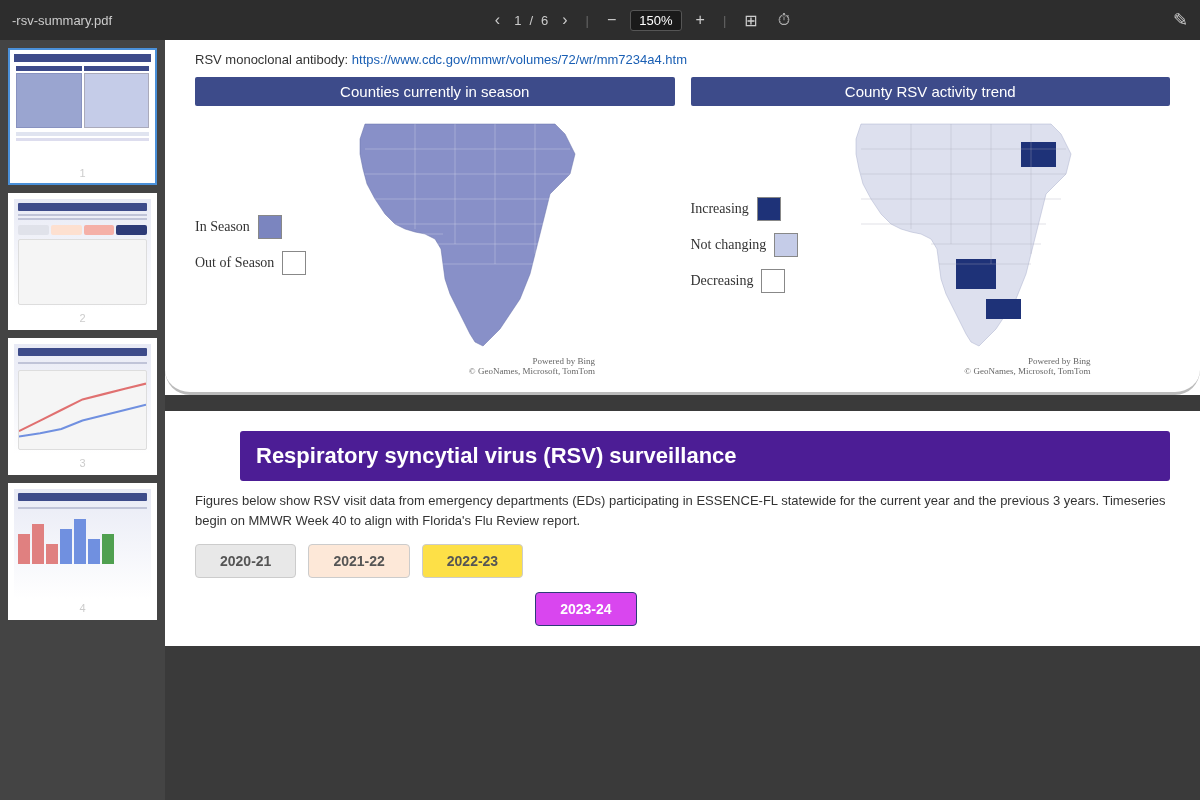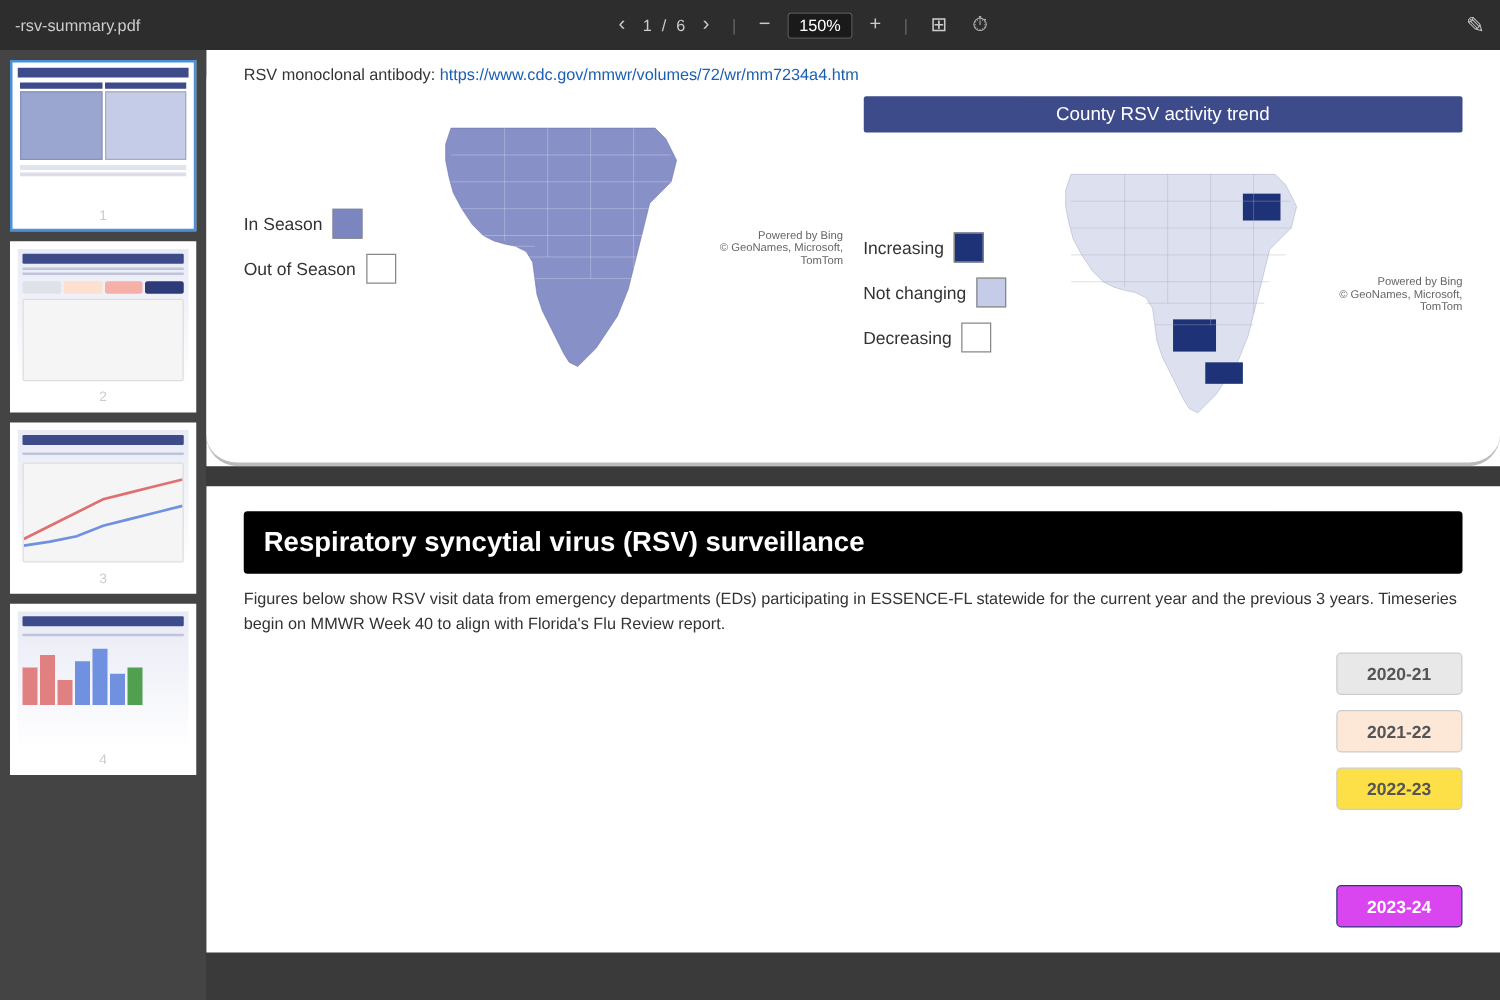--- a/index.html
+++ b/index.html
@@ -184,20 +184,21 @@
       font-size: 15px;
       font-weight: normal;
       border-radius: 2px;
       margin-bottom: 8px;
     }
 
     .map-with-legend {
       display: flex;
       align-items: center;
       gap: 10px;
+      font-family: Liberation Serif, serif;
     }
 
     .map-credit {
       font-size: 9px;
       color: #666;
       text-align: right;
       margin-top: 2px;
     }
 
     
@@ -247,41 +248,41 @@
     }
 
     
     .page-card2 {
       background: #fff;
       margin-top: 8px;
       padding: 20px 30px;
     }
 
     .rsv-title-banner {
-      background: #000000;
+      background: #4c1d95;
       color: #fff;
       font-size: 22px;
       font-weight: bold;
       padding: 12px 16px;
       border-radius: 3px;
       margin-bottom: 10px;
+      margin-left: 45px;
     }
 
     .rsv-description {
       font-size: 13px;
       color: #333;
       margin-bottom: 14px;
       line-height: 1.5;
     }
 
     .year-tabs {
       display: flex;
       gap: 12px;
-      align-items: flex-end;
-      flex-direction: column;
+      align-items: flex-start;
     }
 
     .year-tab {
       padding: 8px 24px;
       border-radius: 4px;
       font-size: 14px;
       font-weight: bold;
       border: 1px solid #ccc;
       cursor: pointer;
     }
@@ -292,22 +293,22 @@
     .year-tab-2023 { background: #d946ef; color: #fff; border-color: #2d3b78; margin-top: 48px; }
 
     
     svg.fl-outline {
       width: 260px;
       height: 240px;
     }
 
     .map-wrap {
       display: flex;
-      flex-direction: row;
-      align-items: center;
+      flex-direction: column;
+      align-items: flex-end;
     }
   </style>
 </head>
 <body>
 
 <div class="toolbar">
   <div class="toolbar-left">
     <span>-rsv-summary.pdf</span>
   </div>
   <div class="toolbar-center">
@@ -413,20 +414,21 @@
       <div class="page-top">
 
         <div class="rsv-link-text">
           <span>RSV monoclonal antibody: </span>
           <a href="#">https://www.cdc.gov/mmwr/volumes/72/wr/mm7234a4.htm</a>
         </div>
 
         <div class="maps-row">
 
           <div class="map-section">
+            <div class="map-title-bar">Counties currently in season</div>
             <div class="map-with-legend">
 
               <div class="legend">
                 <div class="legend-item">
                   <span>In Season</span>
                   <div class="legend-box legend-box-filled"></div>
                 </div>
                 <div class="legend-item">
                   <span>Out of Season</span>
                   <div class="legend-box legend-box-empty"></div>

